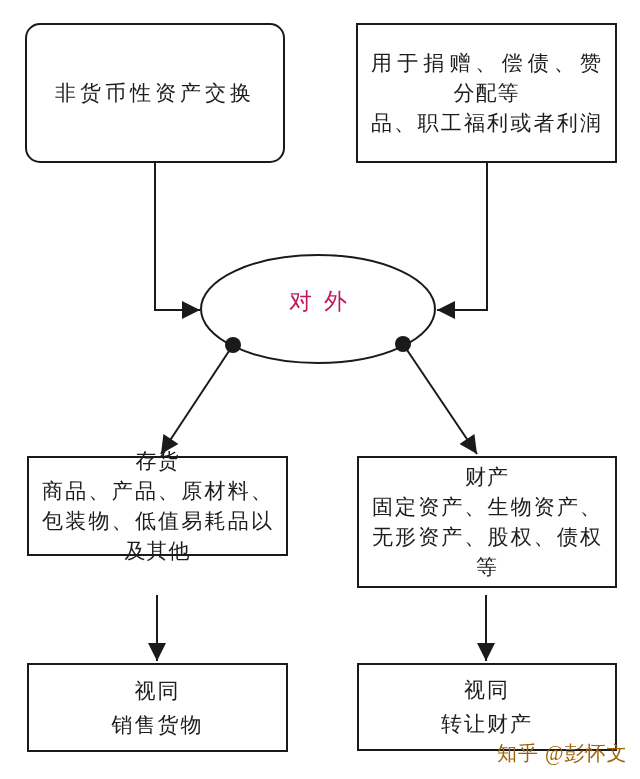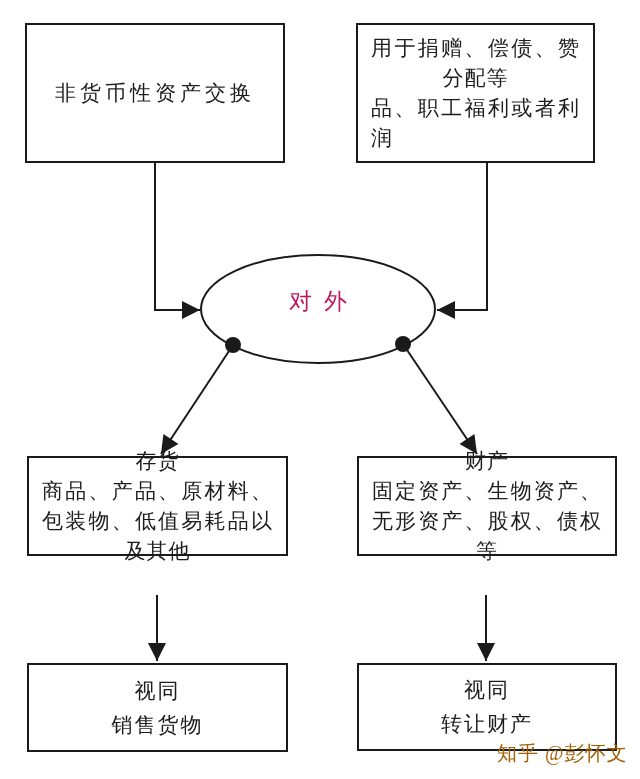--- a/index.html
+++ b/index.html
@@ -38,25 +38,25 @@
     font-size: 21px;
     line-height: 30px;
     letter-spacing: 1px;
     white-space: nowrap;
   }
   .line.j {
     text-align: justify;
     text-align-last: justify;
     white-space: normal;
   }
-  .node-top-left    { left: 25px;  top: 23px;  width: 260px; height: 140px; }
+  .node-top-left    { left: 25px;  top: 23px;  width: 260px; height: 140px; border-radius: 15px; }
   .node-top-left .line { letter-spacing: 4px; }
-  .node-top-right   { left: 356px; top: 23px;  width: 239px; height: 140px; }
+  .node-top-right   { left: 356px; top: 23px;  width: 261px; height: 140px; }
   .node-mid-left    { left: 27px;  top: 456px; width: 261px; height: 100px; }
-  .node-mid-right   { left: 357px; top: 456px; width: 260px; height: 100px; }
+  .node-mid-right   { left: 357px; top: 456px; width: 260px; height: 132px; }
   .node-bottom-left { left: 27px;  top: 663px; width: 261px; height: 89px; }
   .node-bottom-left .line,
   .node-bottom-right .line { line-height: 34px; letter-spacing: 2px; }
   .node-bottom-right{ left: 357px; top: 663px; width: 260px; height: 88px; }
   .ellipse-label {
     position: absolute;
     left: 201px;
     top: 286px;
     width: 234px;
     text-align: center;

